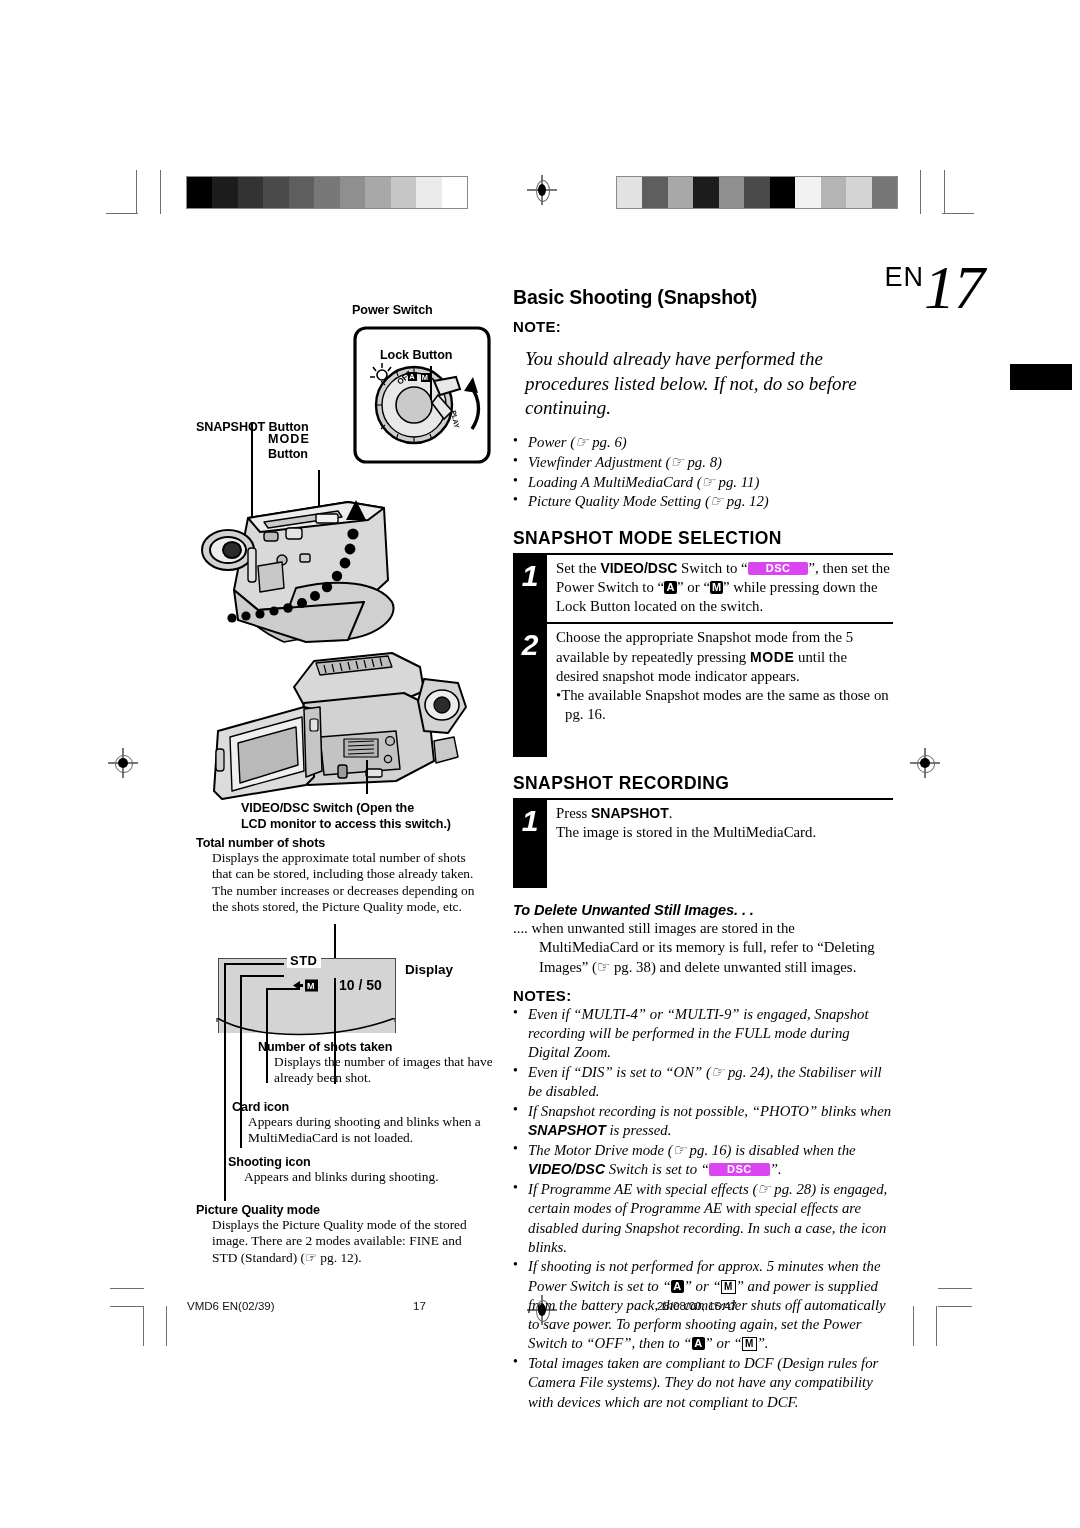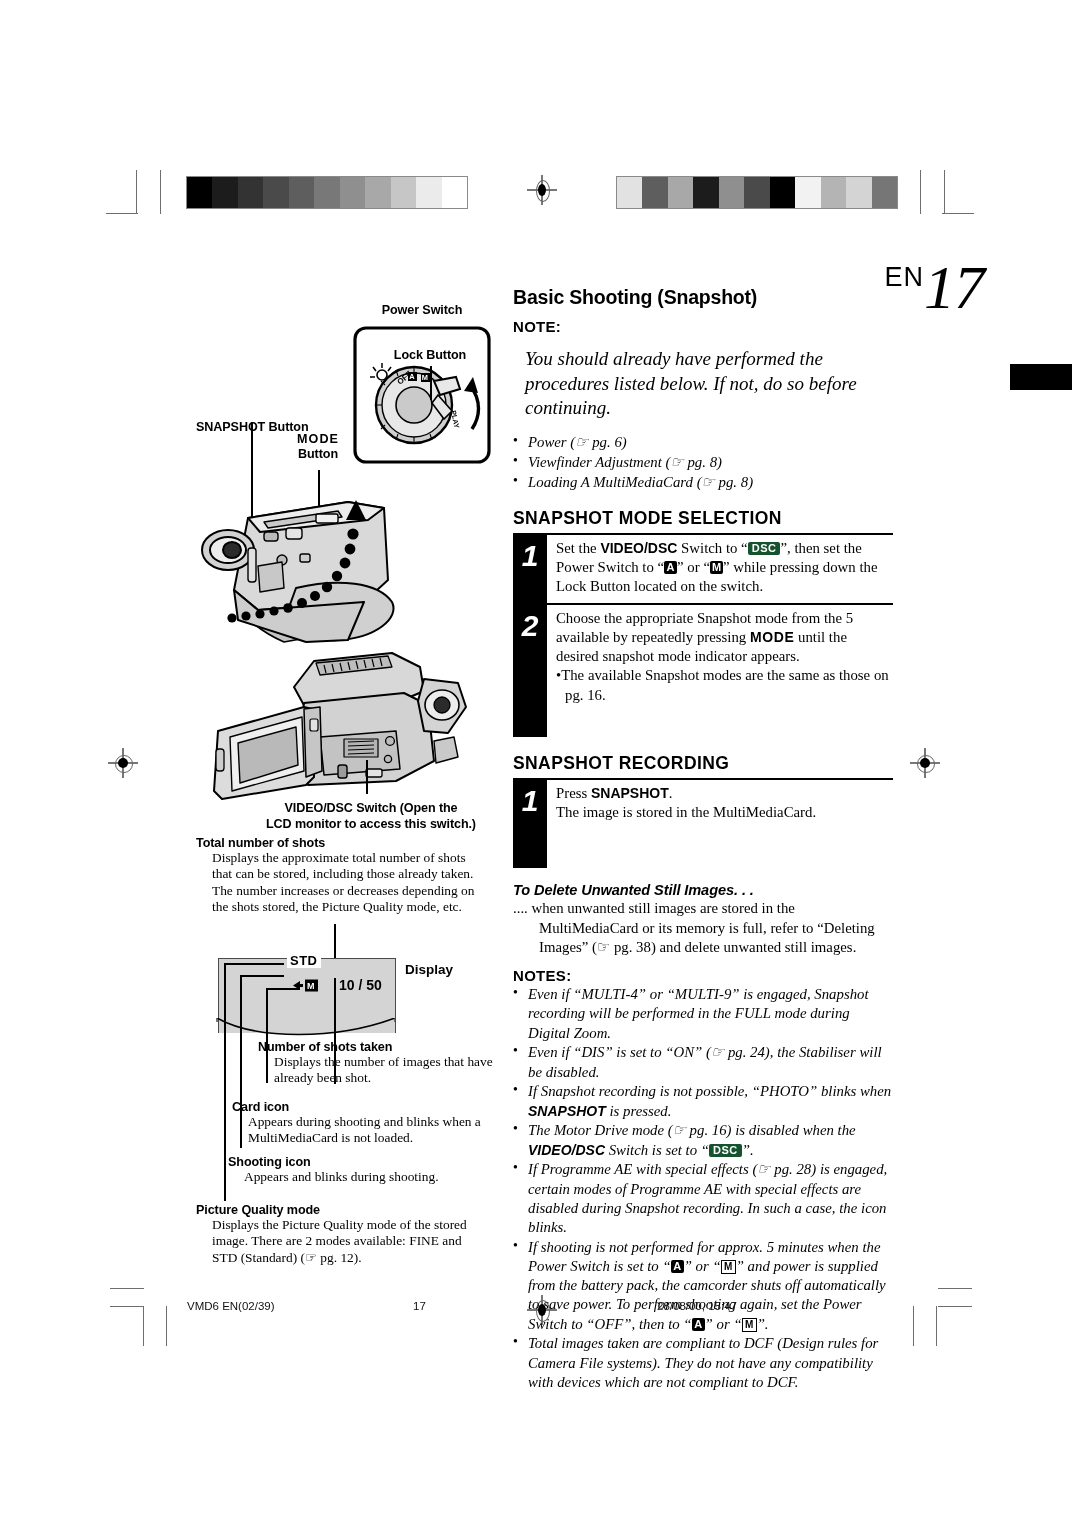--- a/index.html
+++ b/index.html
@@ -56,40 +56,40 @@
   .substep:before{content:"\2022 ";}
   .endcap{height:26px;width:34px;background:#000;}
   .endcap2{height:40px;width:34px;background:#000;}
 
   .delhead{font-size:14.6px;font-weight:bold;font-style:italic;margin:14px 0 1px 0;
     font-family:"Liberation Sans",sans-serif;letter-spacing:-.1px;}
   .delbody{font-family:"Liberation Serif",serif;font-size:14.8px;line-height:1.30;
     padding-left:26px;text-indent:-26px;margin:0;}
 
   
-  .kb{display:inline-block;background:#14532d;color:#fff;font-family:"Liberation Sans",sans-serif;
-    font-weight:bold;font-style:normal;font-size:11px;line-height:13px;padding:0 4px;
+  .kb{display:inline-block;background:#d946ef;color:#fff;font-family:"Liberation Sans",sans-serif;
+    font-weight:bold;font-style:normal;font-size:11px;line-height:13px;padding:0 18px;
     border-radius:2px;vertical-align:1px;letter-spacing:.5px;}
   .kbs{display:inline-block;background:#000;color:#fff;font-family:"Liberation Sans",sans-serif;
     font-weight:bold;font-style:normal;font-size:11px;line-height:13px;width:13px;text-align:center;
     border-radius:2px;vertical-align:1px;}
   .kbo{display:inline-block;background:#fff;color:#000;border:1.6px solid #000;
     font-family:"Liberation Sans",sans-serif;font-weight:bold;font-style:normal;font-size:10px;
     line-height:12px;width:13px;text-align:center;vertical-align:1px;}
   .b{font-weight:bold;font-style:normal;font-family:"Liberation Sans",sans-serif;font-size:14px;}
   .bi{font-weight:bold;font-style:italic;font-family:"Liberation Sans",sans-serif;font-size:14px;}
 
   .blacktab{position:absolute;right:8px;top:364px;width:62px;height:26px;background:#000;}
 
   
   .leftcol{position:absolute;left:196px;top:836px;width:290px;}
   .capthead{font-size:12.6px;font-weight:bold;margin:0;letter-spacing:-.1px;}
   .capbody{font-family:"Liberation Serif",serif;font-size:13.4px;line-height:1.22;margin:0 0 9px 16px;}
 
-  .diaglabel{position:absolute;font-size:12.6px;font-weight:bold;letter-spacing:-.1px;text-align:center;}
+  .diaglabel{position:absolute;font-size:12.6px;font-weight:bold;letter-spacing:-.1px;text-align:left;}
 
   
   .dispbox{position:absolute;left:218px;top:958px;width:176px;height:74px;background:#d4d4d4;border:1.5px solid #4a4a4a;border-bottom:none;}
   .dispbox .std{position:absolute;left:68px;top:-6px;font-size:13px;font-weight:bold;letter-spacing:.5px;background:#fff;padding:0 3px;}
   .dispcurve{position:absolute;left:216px;top:1018px;width:180px;height:26px;}
   .mcard{position:absolute;left:74px;top:20px;font-size:11px;font-weight:bold;}
   .shots{position:absolute;left:120px;top:18px;font-size:14px;font-weight:bold;letter-spacing:0px;}
   .displab{position:absolute;left:405px;top:962px;font-size:13.5px;font-weight:bold;}
 
   .leader{position:absolute;background:#000;}
@@ -397,21 +397,22 @@
 
 <div class="rightcol">
 
   <h1 class="title">Basic Shooting (Snapshot)</h1>
 
   <div class="noteHead">NOTE:</div>
   <p class="ital">You should already have performed the procedures listed below. If not, do so before continuing.</p>
   <ul class="bullets">
     <li>Power (☞ pg. 6)</li>
     <li>Viewfinder Adjustment (☞ pg. 8)</li>
-    <li>Loading A MultiMediaCard (☞ pg. 8)</li>
+    <li>Loading A MultiMediaCard (☞ pg. 11)</li>
+    <li>Picture Quality Mode Setting (☞ pg. 12)</li>
   </ul>
 
   <h2 class="sect">SNAPSHOT MODE SELECTION</h2>
   <div class="sectrule"></div>
 
   <div class="steps">
     <div class="step">
       <div class="stepnum">1</div>
       <div class="steptxt">
         Set the <span class="b">VIDEO/DSC</span> Switch to “<span class="kb">DSC</span>”, then set the Power Switch to “<span class="kbs">A</span>” or “<span class="kbs">M</span>” while pressing down the Lock Button located on the switch.

